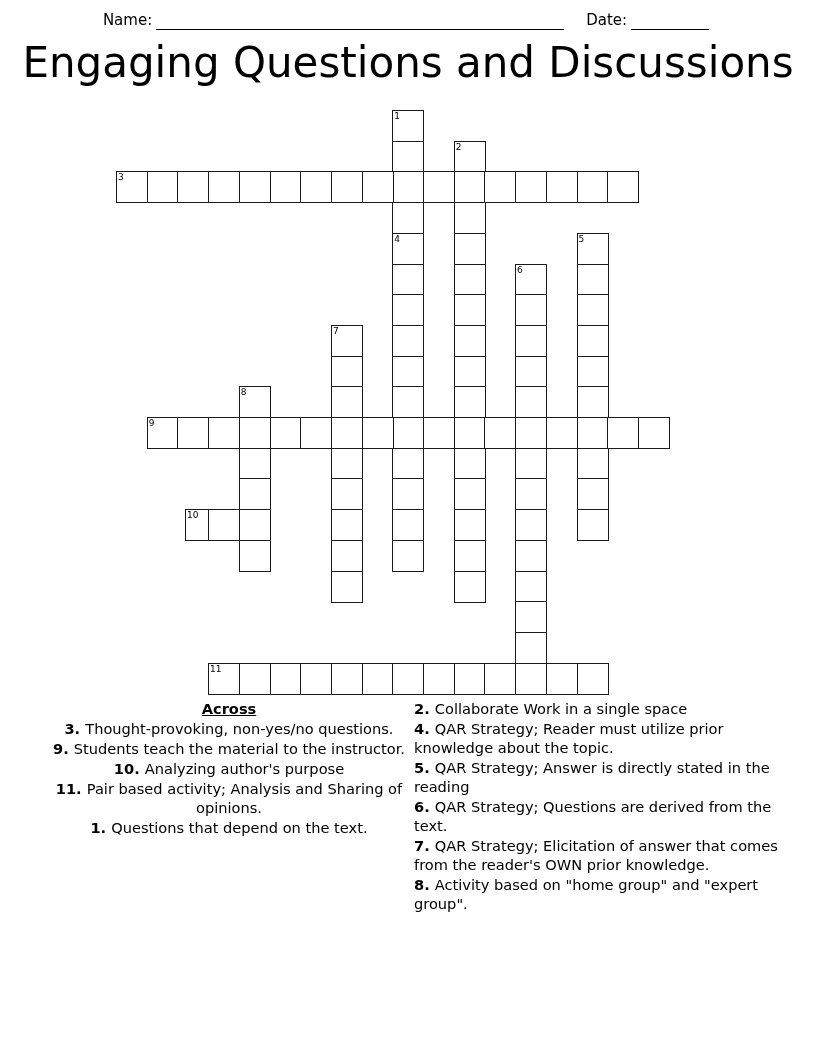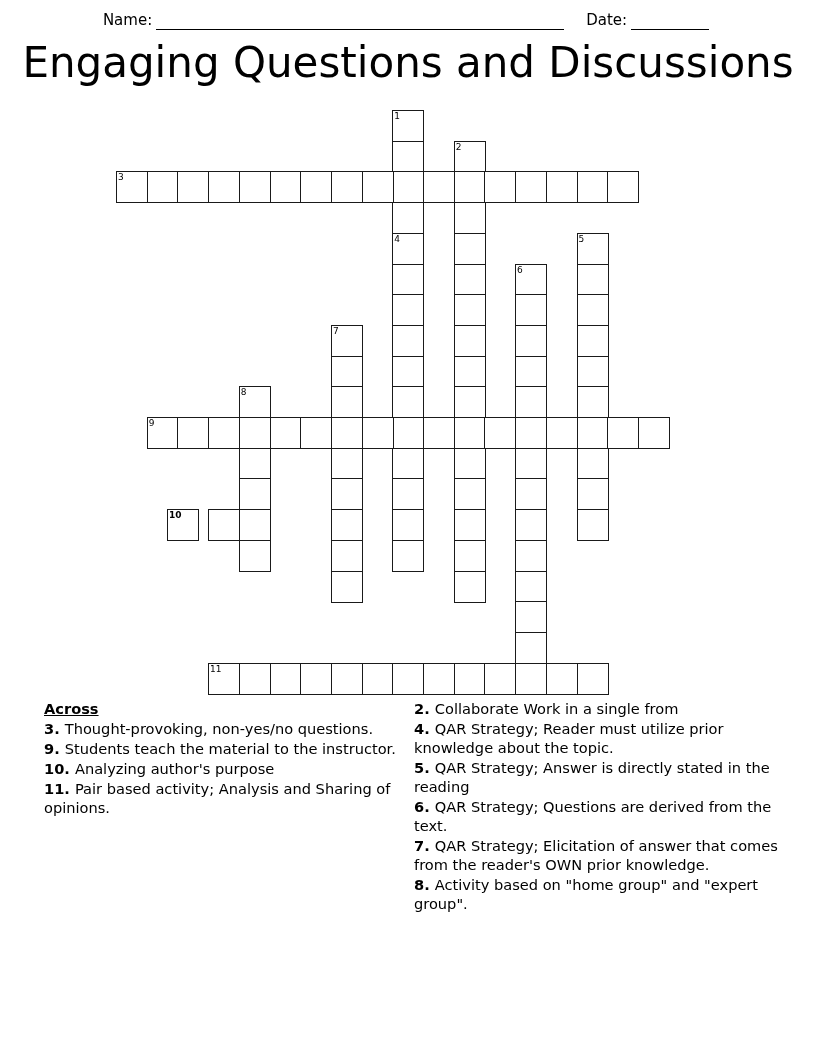--- a/index.html
+++ b/index.html
@@ -80,21 +80,21 @@
     position: absolute;
     left: 0;
     top: 700px;
     width: 816px;
     display: flex;
     gap: 0px;
     font-size: 14.6px;
     line-height: 1.30;
   }
   .clue-col { width: 370px; }
-  .clue-col.left  { margin-left: 44px; }
+  .clue-col.left  { margin-left: 44px; text-align: center; }
   .clue-col.right { margin-left: 0px; }
   .clue-head {
     font-weight: bold;
     text-decoration: underline;
     margin: 0 0 1px 0;
     font-size: 14.6px;
   }
   .clue {
     margin: 0 0 1px 0;
     text-indent: 0;
@@ -220,21 +220,21 @@
     <div class="cell" style="left: 177.4px; top: 417px;"></div>
     <div class="cell" style="left: 208.1px; top: 417px;"></div>
     <div class="cell" style="left: 269.5px; top: 417px;"></div>
     <div class="cell" style="left: 300.2px; top: 417px;"></div>
     <div class="cell" style="left: 361.6px; top: 417px;"></div>
     <div class="cell" style="left: 423px; top: 417px;"></div>
     <div class="cell" style="left: 484.4px; top: 417px;"></div>
     <div class="cell" style="left: 545.8px; top: 417px;"></div>
     <div class="cell" style="left: 607.2px; top: 417px;"></div>
     <div class="cell" style="left: 637.9px; top: 417px;"></div>
-    <div class="cell" style="left: 167px; top: 509.1px; font-weight: bold;">
+    <div class="cell" style="left: 185px; top: 509.1px;">
       <span class="num">10</span>
     </div>
     <div class="cell" style="left: 208.1px; top: 509.1px;"></div>
     <div class="cell" style="left: 208.1px; top: 662.6px; padding-left: 22px;">
       <span class="num">11</span>
     </div>
     <div class="cell" style="left: 238.8px; top: 662.6px;"></div>
     <div class="cell" style="left: 269.5px; top: 662.6px;"></div>
     <div class="cell" style="left: 300.2px; top: 662.6px;"></div>
     <div class="cell" style="left: 330.9px; top: 662.6px;"></div>
@@ -250,24 +250,27 @@
 
 <div id="clues">
   <div class="clue-col left">
     <div class="clue-head">Across</div>
     <div id="across-list">
         <div class="clue"><span class="n">3. </span><span>Thought-provoking, non-yes/no questions.</span></div>
         <div class="clue"><span class="n">9. </span><span>Students teach the material to the instructor.</span></div>
         <div class="clue"><span class="n">10. </span><span>Analyzing author's purpose</span></div>
         <div class="clue"><span class="n">11. </span><span>Pair based activity; Analysis and Sharing of opinions.</span></div>
       </div>
+    <div id="down-list-left">
+        <div class="clue"><span class="n">1. </span><span>Questions that depend on the text.</span></div>
+      </div>
   </div>
   <div class="clue-col right">
     <div id="down-list-right">
-        <div class="clue"><span class="n">2. </span><span>Collaborate Work in a single from</span></div>
+        <div class="clue"><span class="n">2. </span><span>Collaborate Work in a single space</span></div>
         <div class="clue"><span class="n">4. </span><span>QAR Strategy; Reader must utilize prior knowledge about the topic.</span></div>
         <div class="clue"><span class="n">5. </span><span>QAR Strategy; Answer is directly stated in the reading</span></div>
         <div class="clue"><span class="n">6. </span><span>QAR Strategy; Questions are derived from the text.</span></div>
         <div class="clue"><span class="n">7. </span><span>QAR Strategy; Elicitation of answer that comes from the reader's OWN prior knowledge.</span></div>
         <div class="clue"><span class="n">8. </span><span>Activity based on "home group" and "expert group".</span></div>
       </div>
   </div>
 </div>
 
 </body></html>

